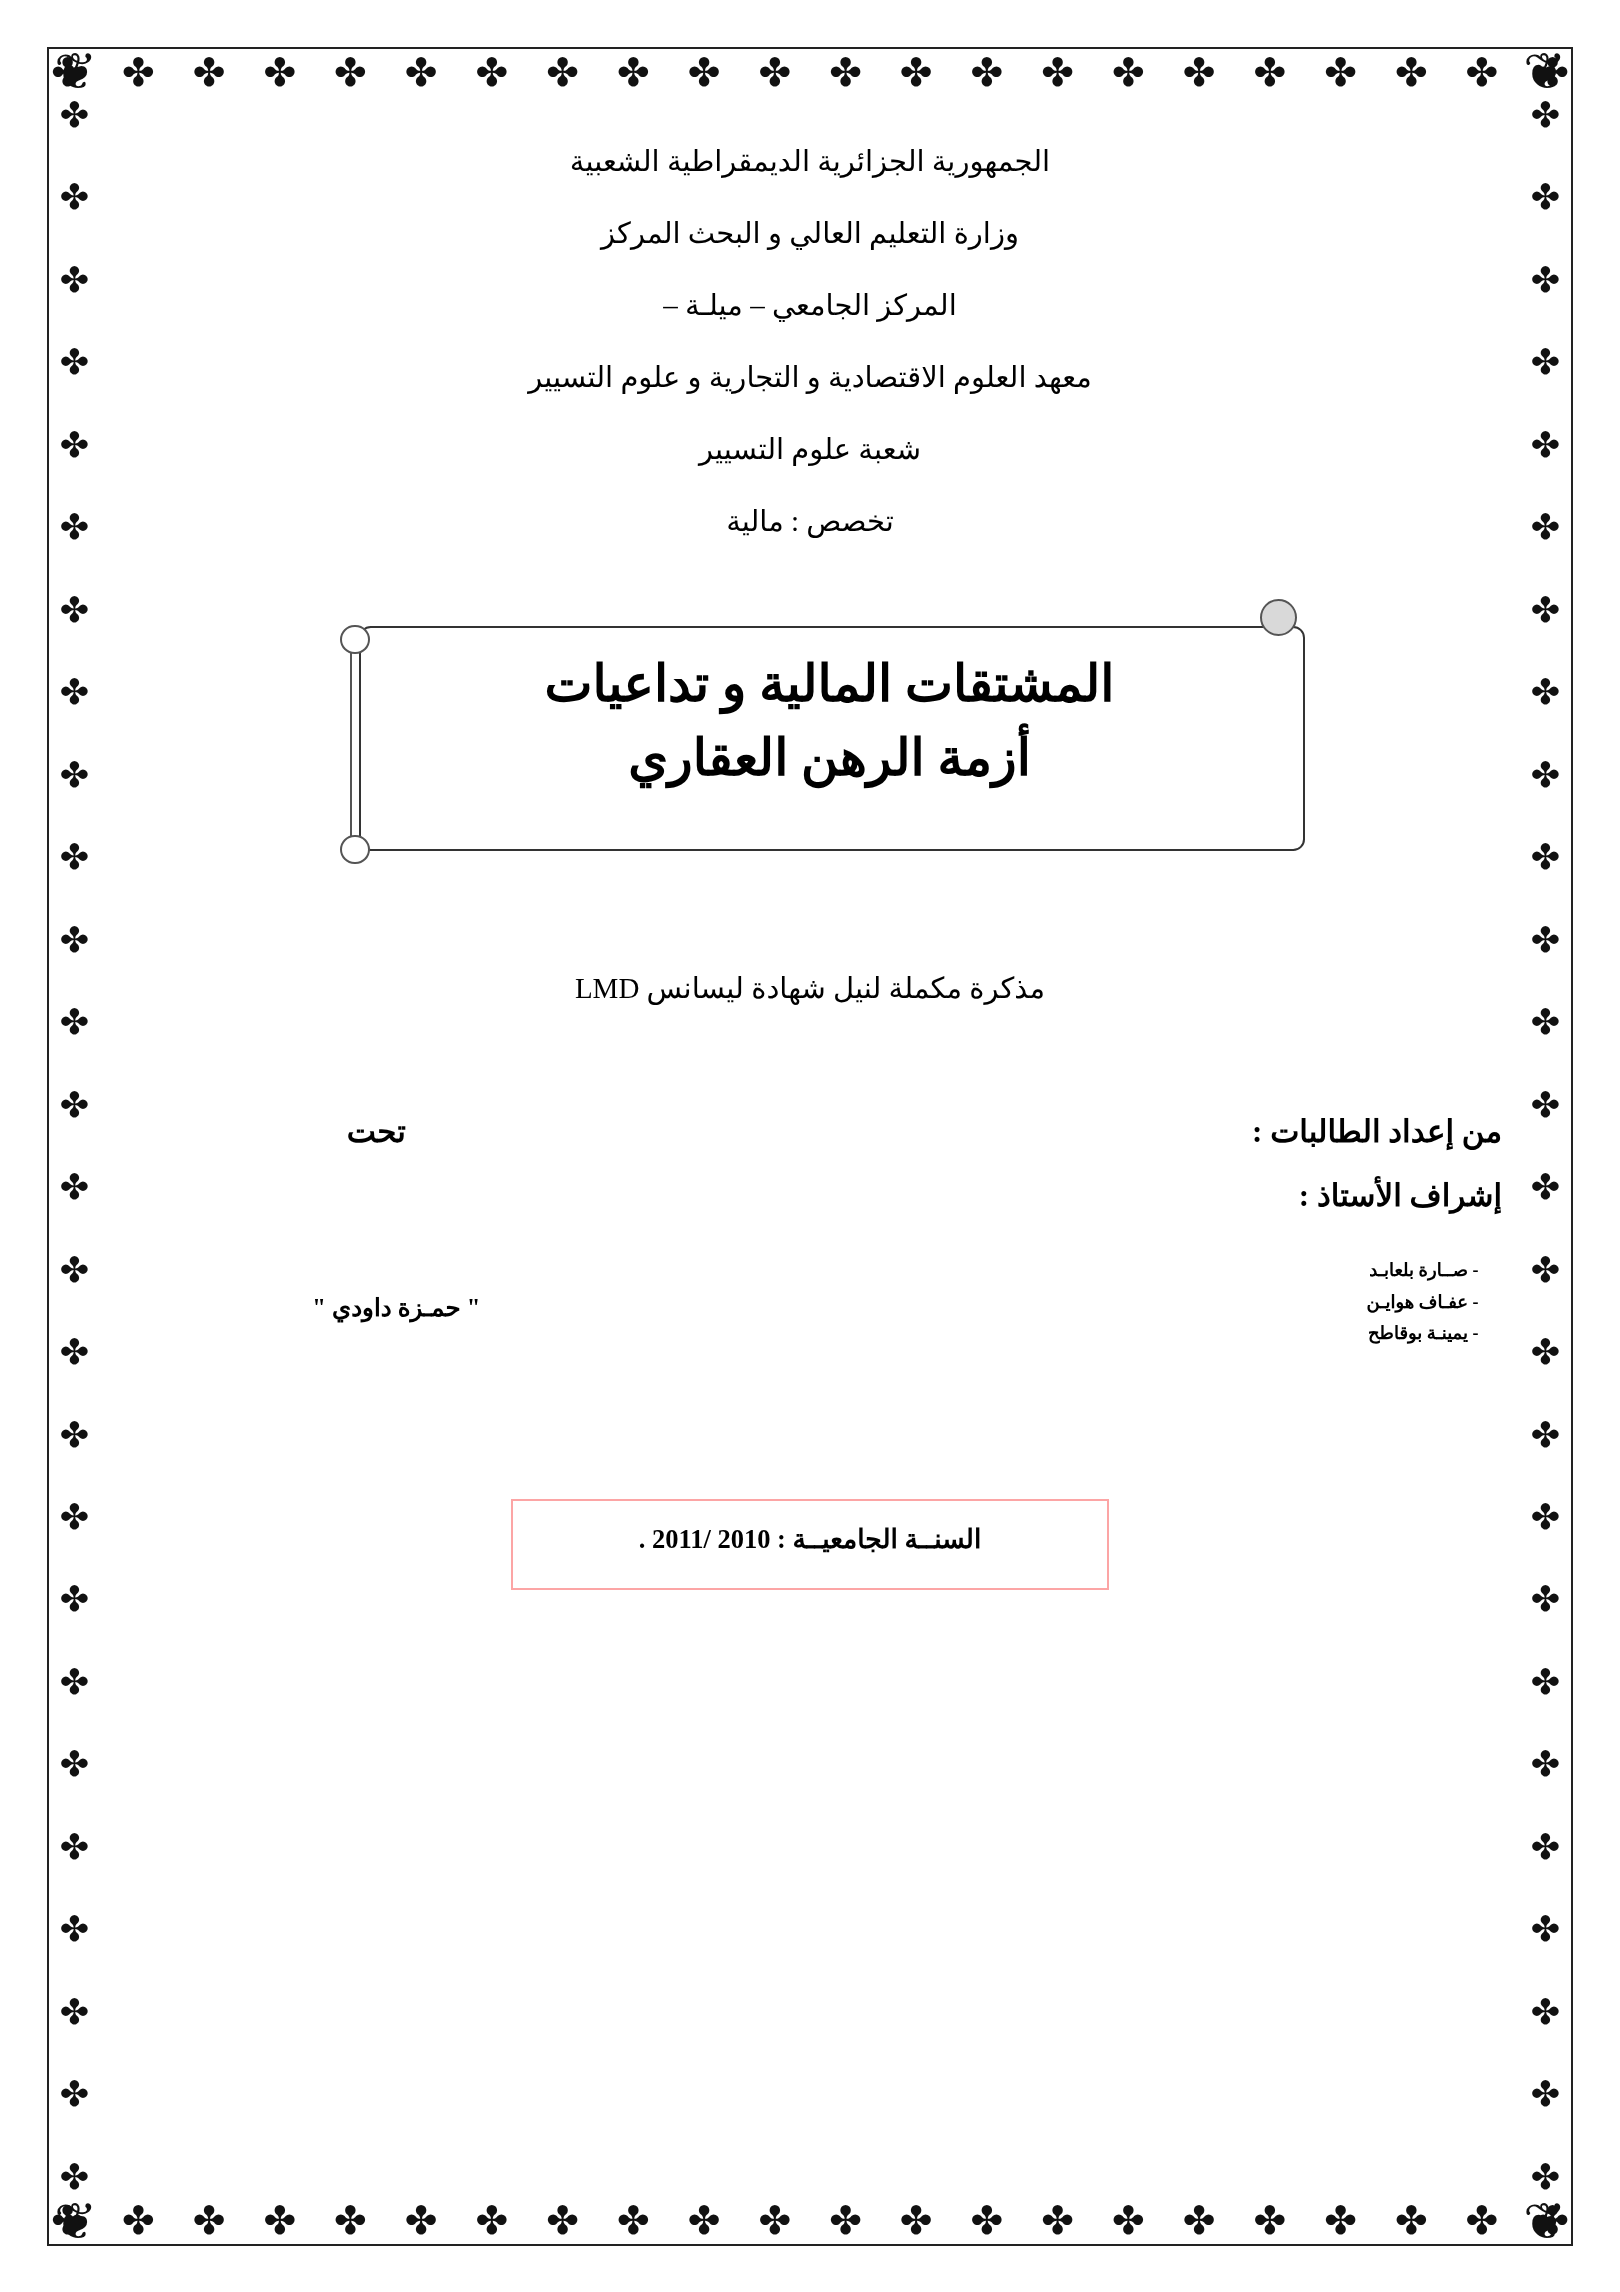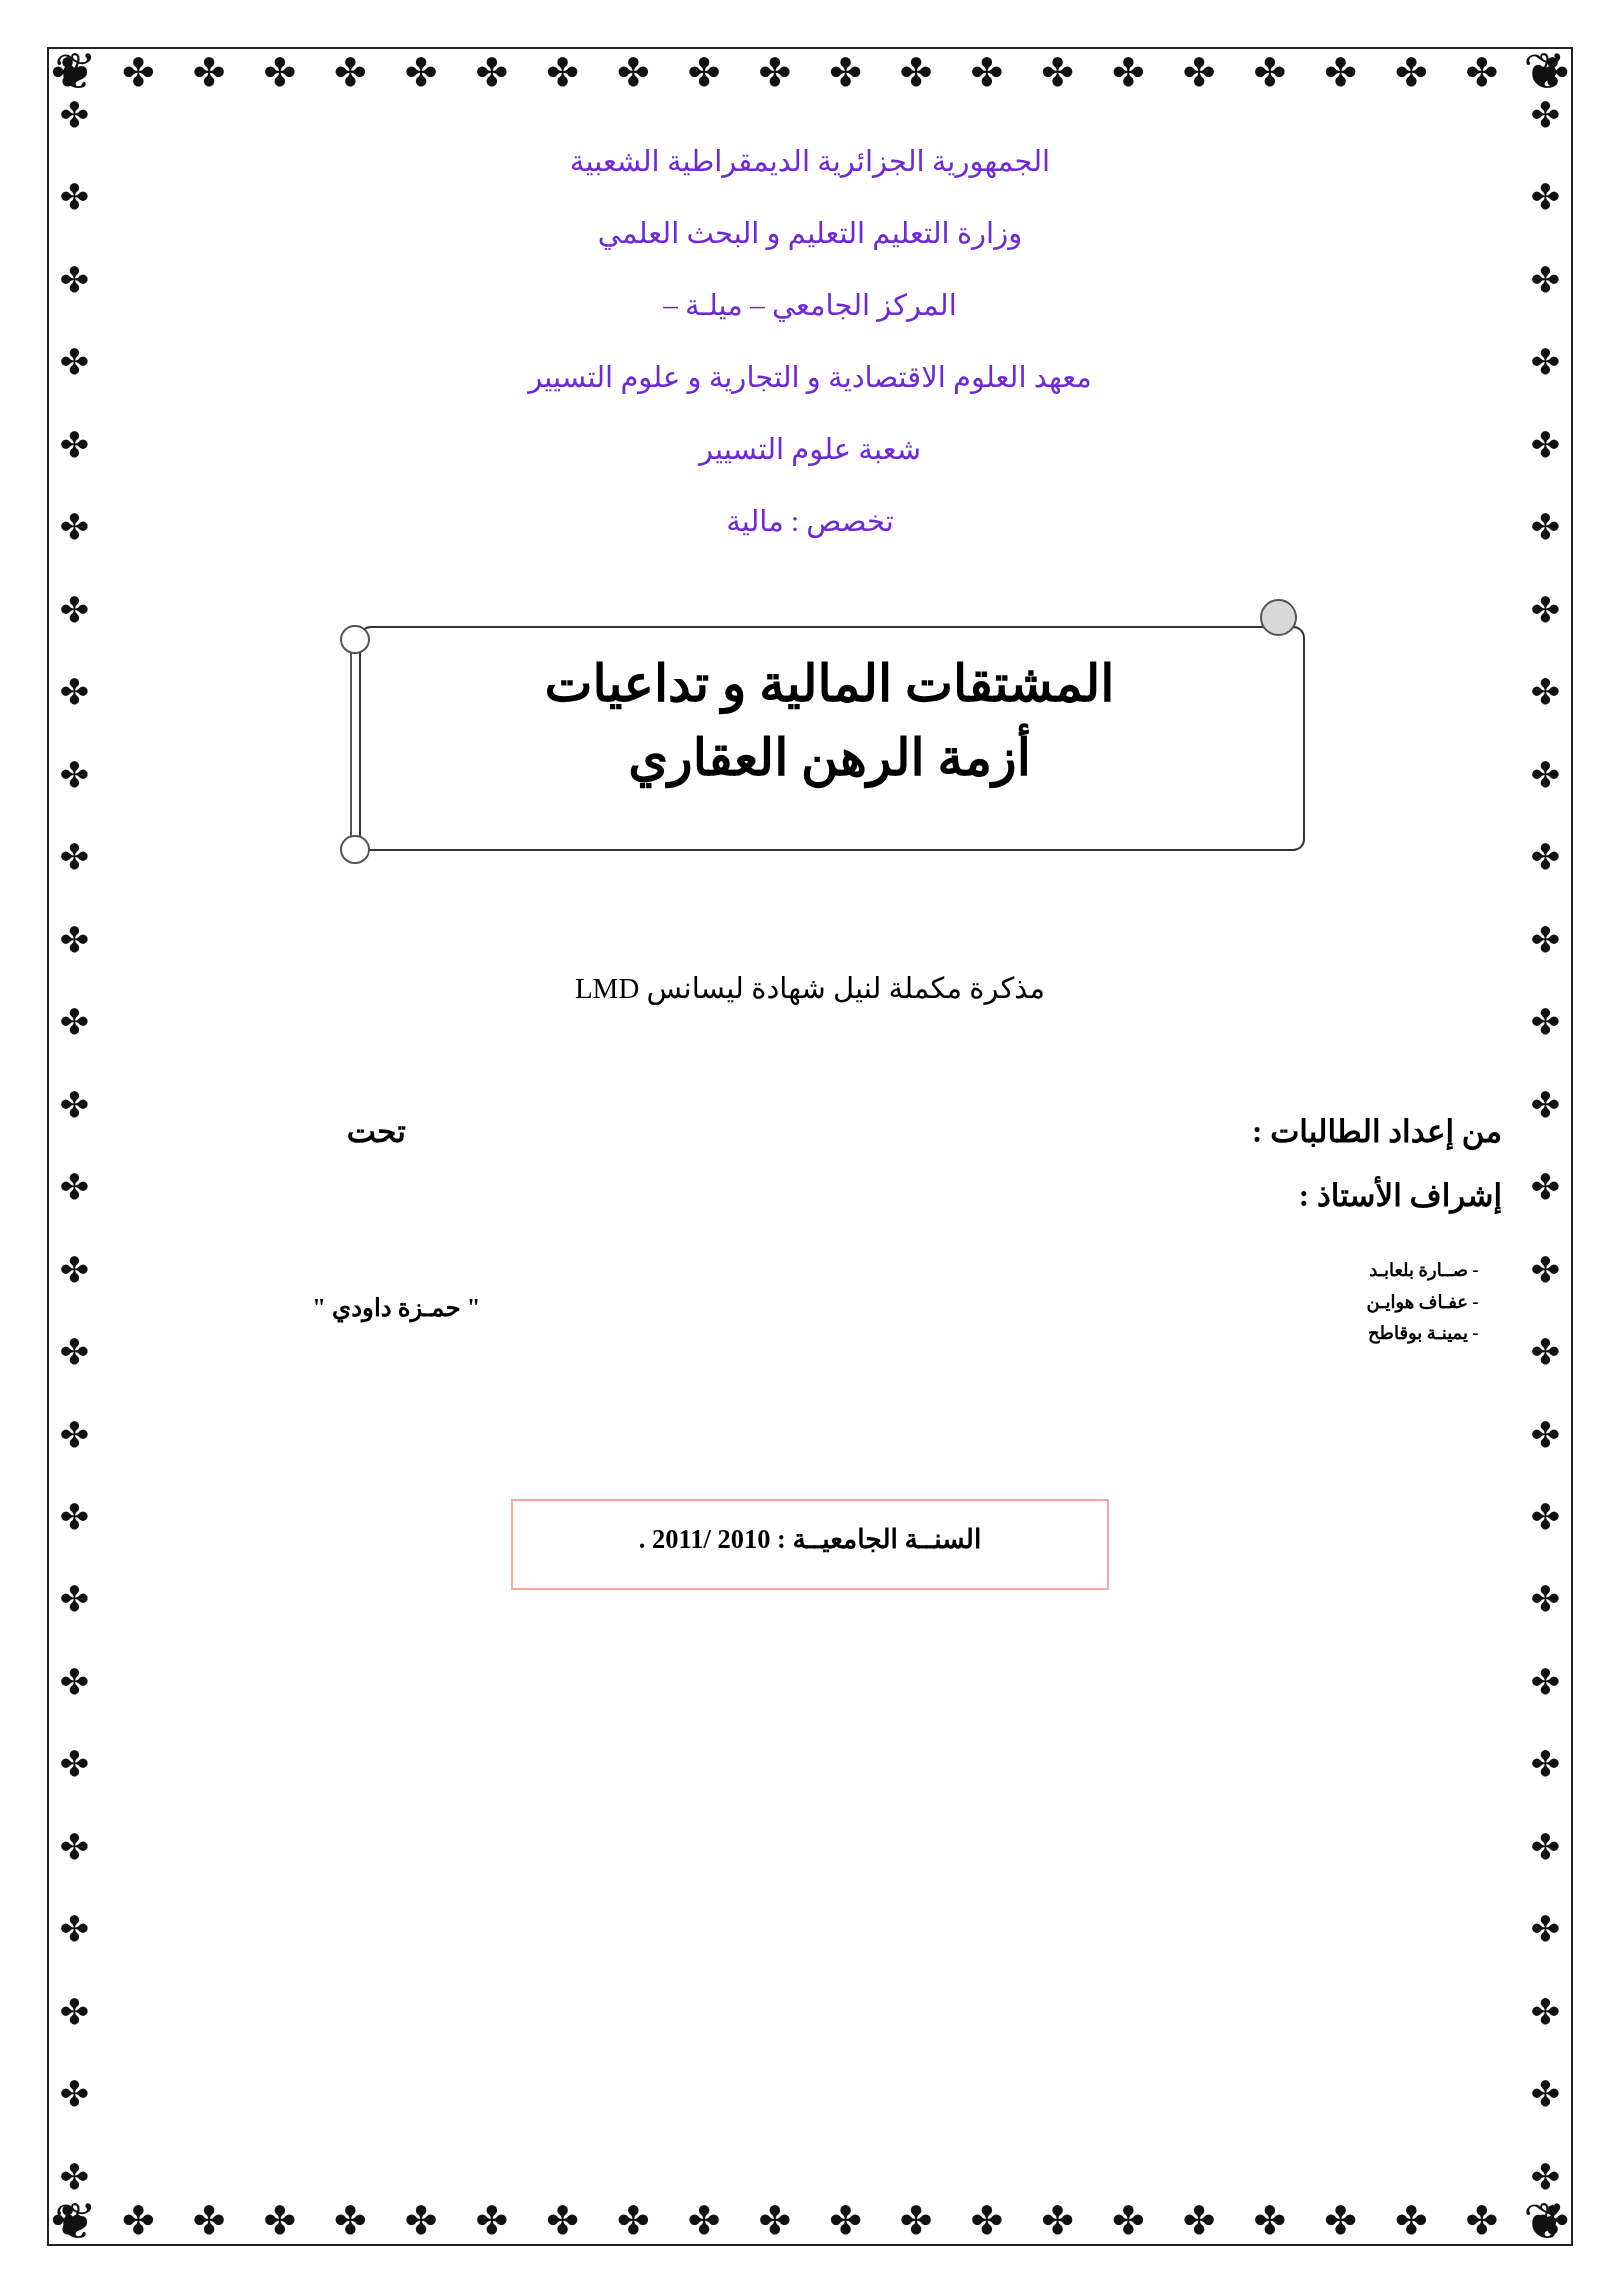--- a/index.html
+++ b/index.html
@@ -82,21 +82,21 @@
   .content {
     position: absolute;
     left: 118px;
     right: 118px;
     top: 147px;
     bottom: 118px;
   }
 
   .heading-block {
     text-align: center;
-    color: #6d28d9;
+    color: #000000;
     font-size: 29px;
     line-height: 1.0;
   }
   .heading-block .line {
     margin: 0 0 43px 0;
     white-space: nowrap;
   }
   .heading-block .line.l1 { margin-top: 0px; }
   .heading-block .line.l5 { }
   .heading-block .line.l6 { }
@@ -354,21 +354,21 @@
 
   <div class="orn-corner tl">❦</div>
   <div class="orn-corner tr">❦</div>
   <div class="orn-corner bl">❦</div>
   <div class="orn-corner br">❦</div>
 
   <div class="content">
 
     <div class="heading-block">
       <div class="line l1">الجمهورية الجزائرية الديمقراطية الشعبية</div>
-      <div class="line l2">وزارة التعليم التعليم و البحث العلمي</div>
+      <div class="line l2">وزارة التعليم العالي و البحث المركز</div>
       <div class="line l3">المركز الجامعي – ميلـة –</div>
       <div class="line l4">معهد العلوم الاقتصادية و التجارية و علوم التسيير</div>
       <div class="line l6">شعبة علوم التسيير</div>
       <div class="line l7">تخصص : مالية</div>
     </div>
 
     <div class="title-wrap">
       <div class="scroll-outer"></div>
       <div class="scroll-curl-top"></div>
       <div class="scroll-spine"></div>

